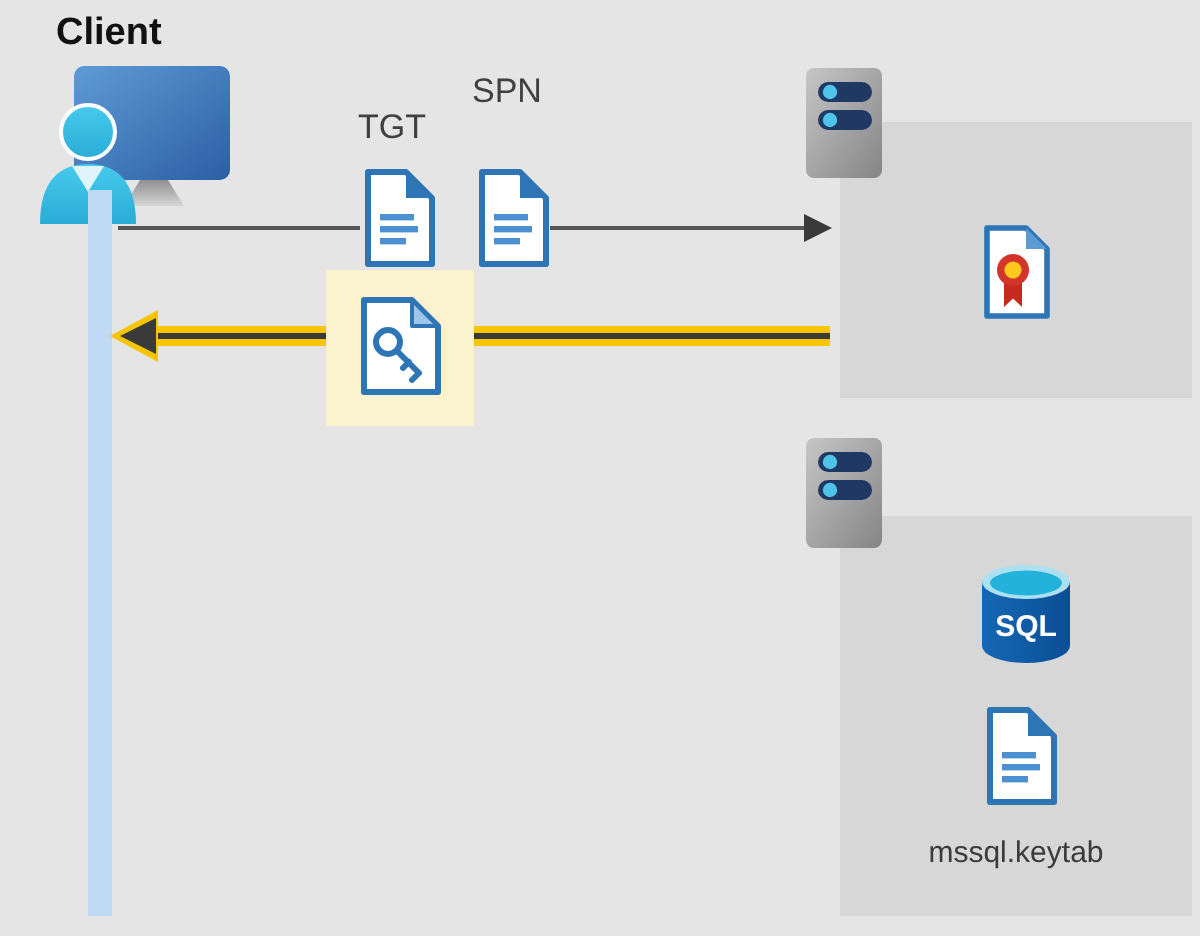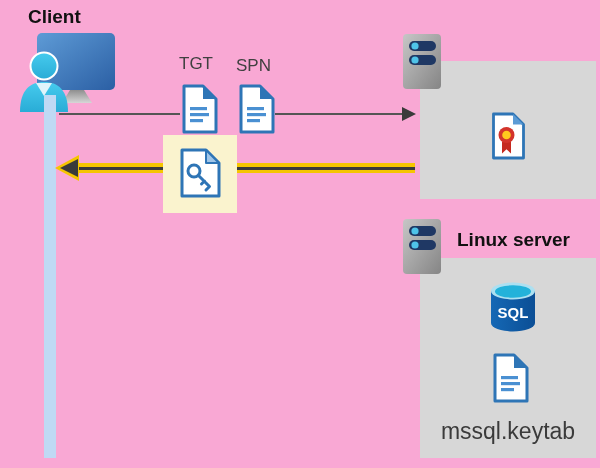--- a/index.html
+++ b/index.html
@@ -1,16 +1,16 @@
 <!DOCTYPE html>
 <html style="--accent-yellow: #F5C500; --highlight-yellow: #FAF3CE; --arrow-gray: #555555; --arrowhead-dark: #3A3A3A; --box-gray: #D7D7D7; --bar-blue: #BFD9F4; --doc-blue: #2E75B6; --doc-line-blue: #4A90D2; --doc-fold-light: #9FC5E8; --cert-fold-blue: #5B9BD5; --cert-red: #D3342B; --cert-ribbon-red: #C5291F; --cert-yellow: #FFC81E; --server-navy: #1F3864; --server-dot-cyan: #4FC3E8; --sql-rim: #ACE0F1; --sql-top-cyan: #23B2DA;"><head>
 <meta charset="utf-8">
 <style>
   html,body{margin:0;padding:0;background:#fff;}
-  .canvas{position:relative;width:600px;height:468px;background:#f9a8d4;overflow:hidden;
+  .canvas{position:relative;width:600px;height:468px;background:#e5e5e5;overflow:hidden;
           font-family:"Liberation Sans",sans-serif;}
   .abs{position:absolute;}
 
   .title{font-weight:bold;font-size:19px;color:#111;line-height:23px;}
   .small-label{font-size:17px;color:#404040;}
 
   
   .client-title{left:28px;top:5px;}
   .client-icon{left:8px;top:28px;width:112px;height:84px;}
   .session-bar{left:44px;top:95px;width:12px;height:363px;
@@ -35,40 +35,40 @@
       border-right:24px solid var(--accent-yellow,#F5C500);}
   .yellow-head-inner{left:60px;top:159px;width:0;height:0;z-index:2;
       border-top:9px solid transparent;border-bottom:9px solid transparent;
       border-right:18px solid var(--arrowhead-dark,#3A3A3A);}
 
   .highlight-box{left:163px;top:135px;width:74px;height:78px;
       background:var(--highlight-yellow,#FAF3CE);z-index:3;}
 
   
   .tgt-label{left:179px;top:54px;width:40px;}
-  .spn-label{left:236px;top:56px;width:40px;}
+  .spn-label{left:236px;top:36px;width:40px;}
   .doc-icon{width:38px;height:50px;z-index:2;}
   .tgt-icon{left:180px;top:84px;}
   .spn-icon{left:237px;top:84px;}
   .key-icon{left:178px;top:148px;width:44px;height:50px;z-index:4;}
 
   
   .gray-box{background:var(--box-gray,#D7D7D7);z-index:1;}
   .dc-box{left:420px;top:61px;width:176px;height:138px;}
   .ls-box{left:420px;top:258px;width:176px;height:200px;}
   .server-icon{width:40px;height:57px;z-index:2;}
   .dc-server{left:402px;top:33px;}
   .ls-server{left:402px;top:218px;}
   .dc-title{left:455px;top:6px;width:132px;}
   .ls-title{left:457px;top:228px;width:135px;}
   .cert-icon{left:490px;top:112px;width:36px;height:48px;z-index:2;}
   .sql-icon{left:489px;top:281px;width:48px;height:52px;z-index:2;}
   .keytab-icon{left:491px;top:353px;}
   .keytab-text{left:420px;top:418px;width:176px;text-align:center;
-               font-size:23px;color:#3B3B3B;z-index:2;}
+               font-size:15px;color:#3B3B3B;z-index:2;}
 </style>
 </head>
 <body>
 
 <div class="canvas">
 
   <svg width="0" height="0" style="position:absolute">
     <defs>
       <linearGradient id="monitorGrad" x1="0" y1="0" x2="1" y2="1">
         <stop offset="0" stop-color="#5E9BD6"></stop>
@@ -162,21 +162,20 @@
   <div class="abs gray-box ls-box"></div>
 
   <svg class="abs server-icon ls-server" viewBox="0 0 40 57">
     <rect x="1" y="1" width="38" height="55" rx="4" fill="url(#serverGrad)"></rect>
     <rect x="7" y="8" width="27" height="10" rx="5" fill="var(--server-navy,#1F3864)"></rect>
     <circle cx="13" cy="13" r="3.6" fill="var(--server-dot-cyan,#4FC3E8)"></circle>
     <rect x="7" y="22" width="27" height="10" rx="5" fill="var(--server-navy,#1F3864)"></rect>
     <circle cx="13" cy="27" r="3.6" fill="var(--server-dot-cyan,#4FC3E8)"></circle>
   </svg>
 
-  <div class="abs title ls-title">Linux server</div>
 
   <svg class="abs sql-icon" viewBox="0 0 48 52">
     <path d="M2 10 H46 V42 A22 8.5 0 0 1 2 42 Z" fill="url(#sqlGrad)"></path>
     <ellipse cx="24" cy="10" rx="22" ry="8.5" fill="var(--sql-rim,#ACE0F1)"></ellipse>
     <ellipse cx="24" cy="10.5" rx="18" ry="6.2" fill="var(--sql-top-cyan,#23B2DA)"></ellipse>
     <text x="24" y="37" text-anchor="middle" font-size="15" font-weight="bold" fill="#fff" font-family="Liberation Sans, sans-serif">SQL</text>
   </svg>
 
   <svg class="abs doc-icon keytab-icon" viewBox="0 0 38 50">
     <path d="M4 2 H23 L36 15 V48 H4 Z" fill="#fff" stroke="var(--doc-blue,#2E75B6)" stroke-width="3" stroke-linejoin="round"></path>

